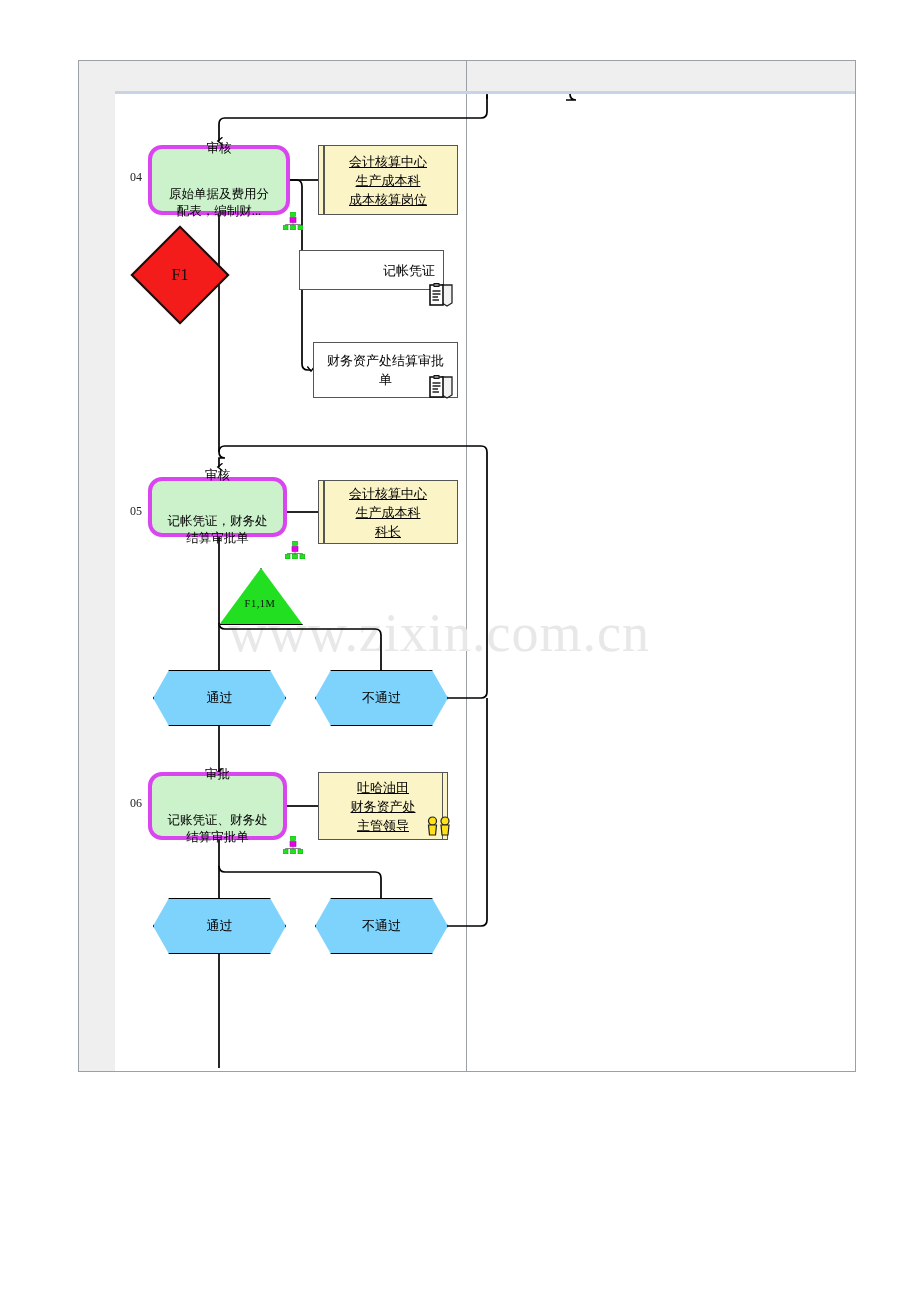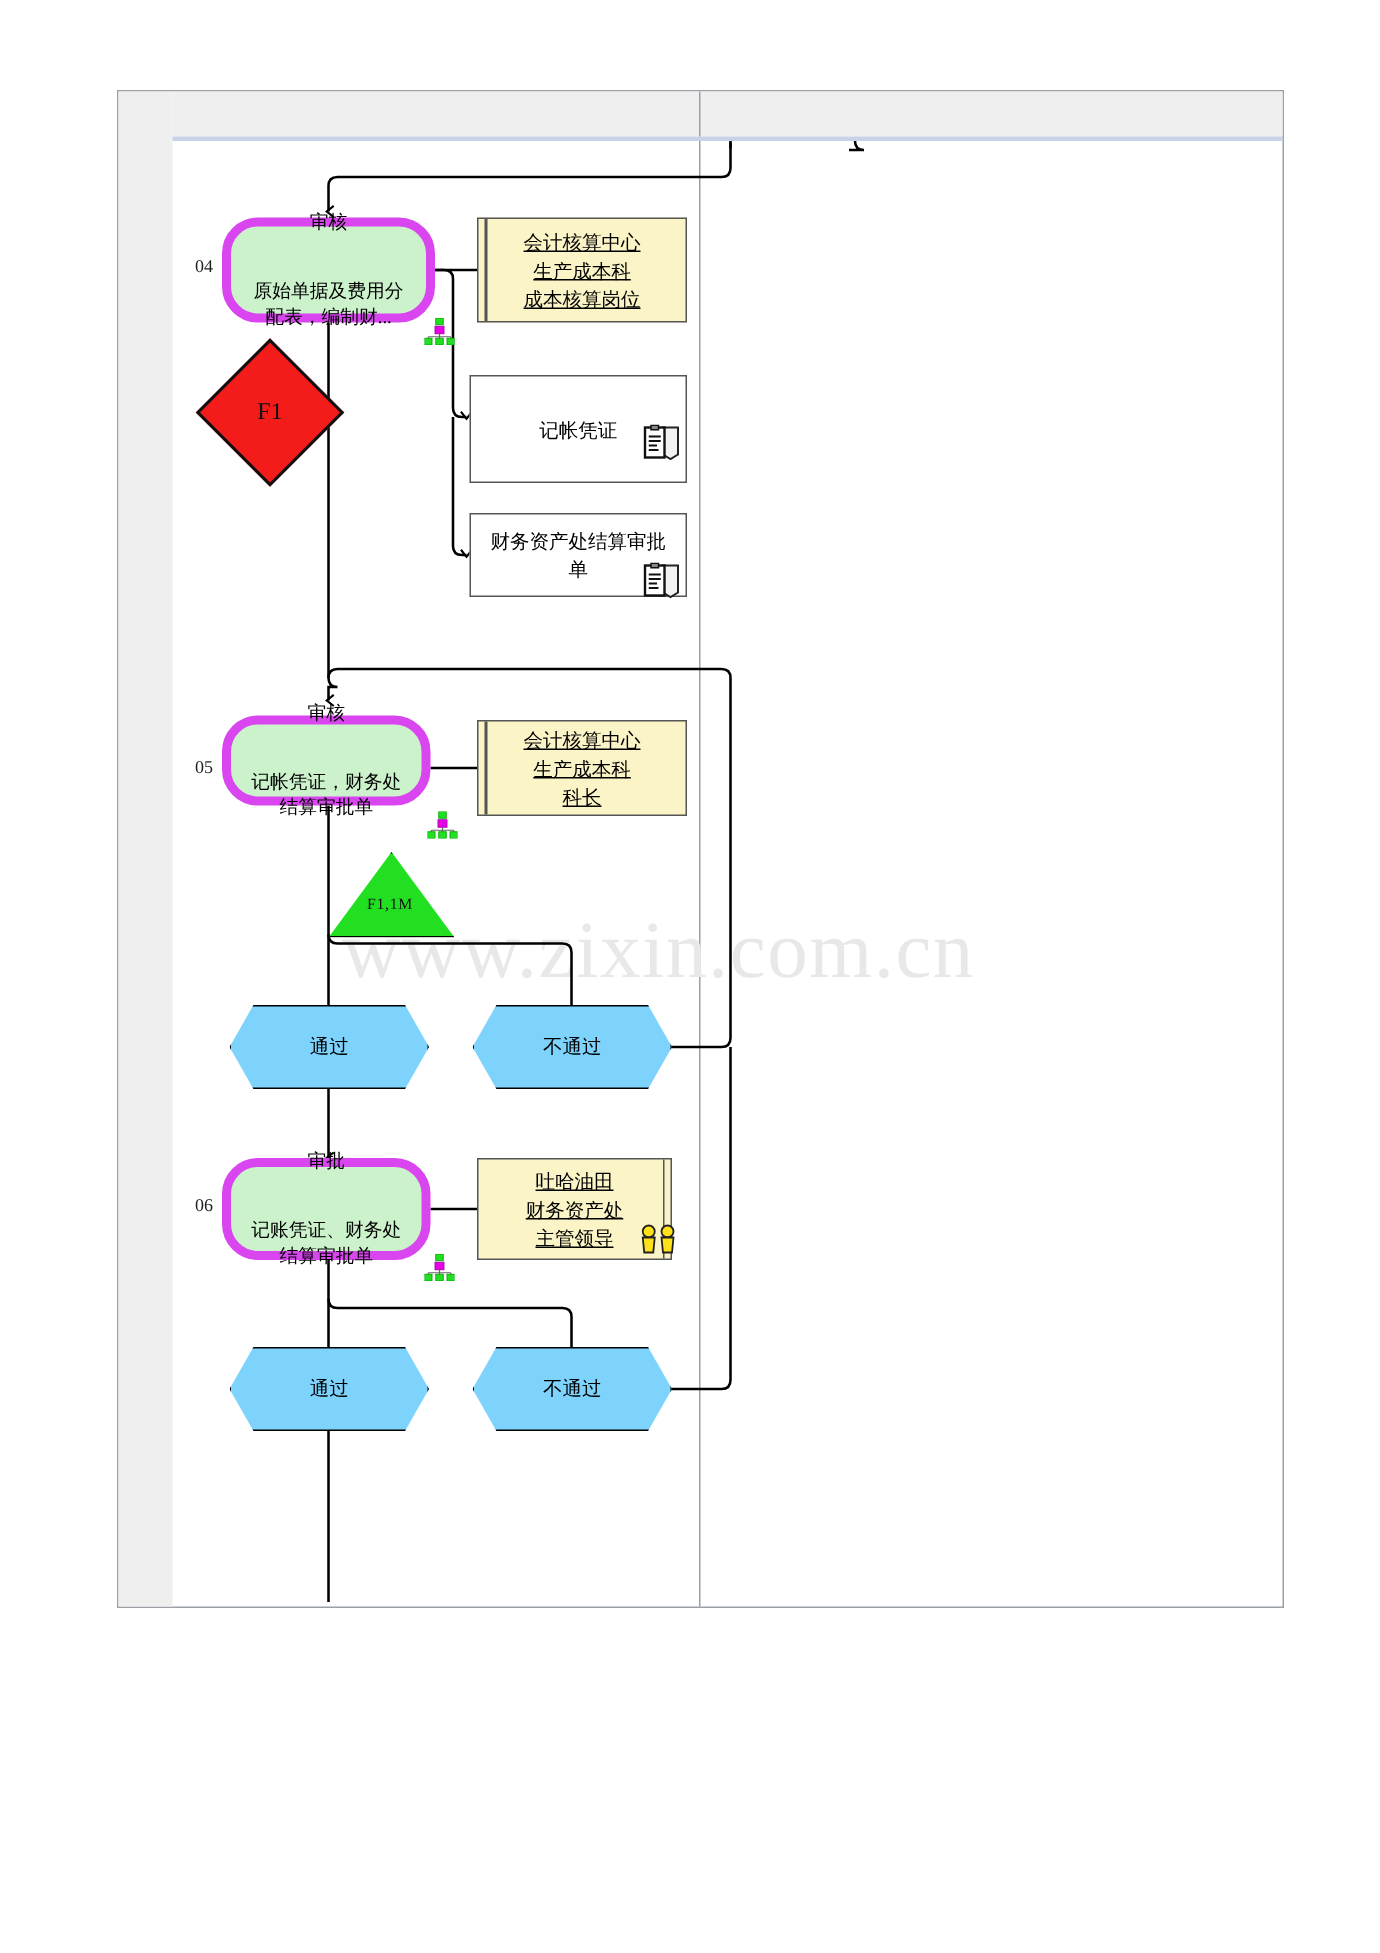--- a/index.html
+++ b/index.html
@@ -24,21 +24,21 @@
              font-size:54px;color:#e8e8e8;letter-spacing:1px;
              white-space:nowrap;user-select:none;}
 
   
   #wires{position:absolute;left:0;top:0;width:920px;height:1302px;}
 
   
   .node{position:absolute;box-sizing:border-box;display:flex;
         align-items:center;justify-content:center;text-align:center;}
 
-  .task{background:#ccf2cc;border:6px solid #d946ef;border-radius:24px;
+  .task{background:#ccf2cc;border:4px solid #d946ef;border-radius:14px;
         font-size:12.5px;line-height:17px;color:#000;padding:2px 6px;gap:29px;}
 
   .role{background:#fbf4c6;border:1.5px solid #555;font-size:13px;
         line-height:19px;color:#000;text-decoration:underline;}
   .role .role-bar{position:absolute;left:4px;top:0;bottom:0;width:1.5px;background:#555;}
 
   .doc{background:#ffffff;border:1.5px solid #555;font-size:13px;
        line-height:19px;color:#000;padding:0 8px;}
 
   .hexa{font-size:13px;color:#000;background:#7dd3fc;
@@ -146,21 +146,21 @@
   <rect x="7" y="5.5" width="6" height="5" fill="#e800e8" stroke="#a0a" stroke-width=".6"></rect>
   <path d="M10,10.5 L10,12.5 M2.5,12.5 L17.5,12.5 M2.5,12.5 L2.5,14 M10,12.5 L10,14 M17.5,12.5 L17.5,14" stroke="#666" stroke-width=".8" fill="none"></path>
   <rect x="0" y="13.5" width="5" height="4.5" fill="#22e021" stroke="#0a0" stroke-width=".6"></rect>
   <rect x="7.5" y="13.5" width="5" height="4.5" fill="#22e021" stroke="#0a0" stroke-width=".6"></rect>
   <rect x="15" y="13.5" width="5" height="4.5" fill="#22e021" stroke="#0a0" stroke-width=".6"></rect>
 </svg>
 
 <div class="diamond" style="left:145px;top:240px;"></div>
 <div class="diamond-label" style="left:145px;top:240px;width:70px;height:70px;">F1</div>
 
-<div class="node doc" style="left:313px;top:250px;width:145px;height:72px;white-space:pre-line;">
+<div class="node doc" style="left:299px;top:250px;width:145px;height:40px;white-space:pre-line;justify-content:flex-end;">
   <span>记帐凭证</span>
 </div>
 <svg class="clipicon" style="left:428px;top:283px;" viewBox="0 0 26 24">
   <path d="M14,2 L24,2 L24,20 L19,23 L14,20 Z" fill="#f2f2f2" stroke="#222" stroke-width="1.3"></path>
   <rect x="2" y="2" width="13" height="20" fill="#fff" stroke="#111" stroke-width="1.6"></rect>
   <rect x="6" y="0.5" width="5" height="3" fill="#888" stroke="#111" stroke-width="1"></rect>
   <g stroke="#111" stroke-width="1.4">
     <path d="M4.5,8 L12.5,8"></path>
       <path d="M4.5,11 L12.5,11"></path>
     <path d="M4.5,14 L10,14"></path>

